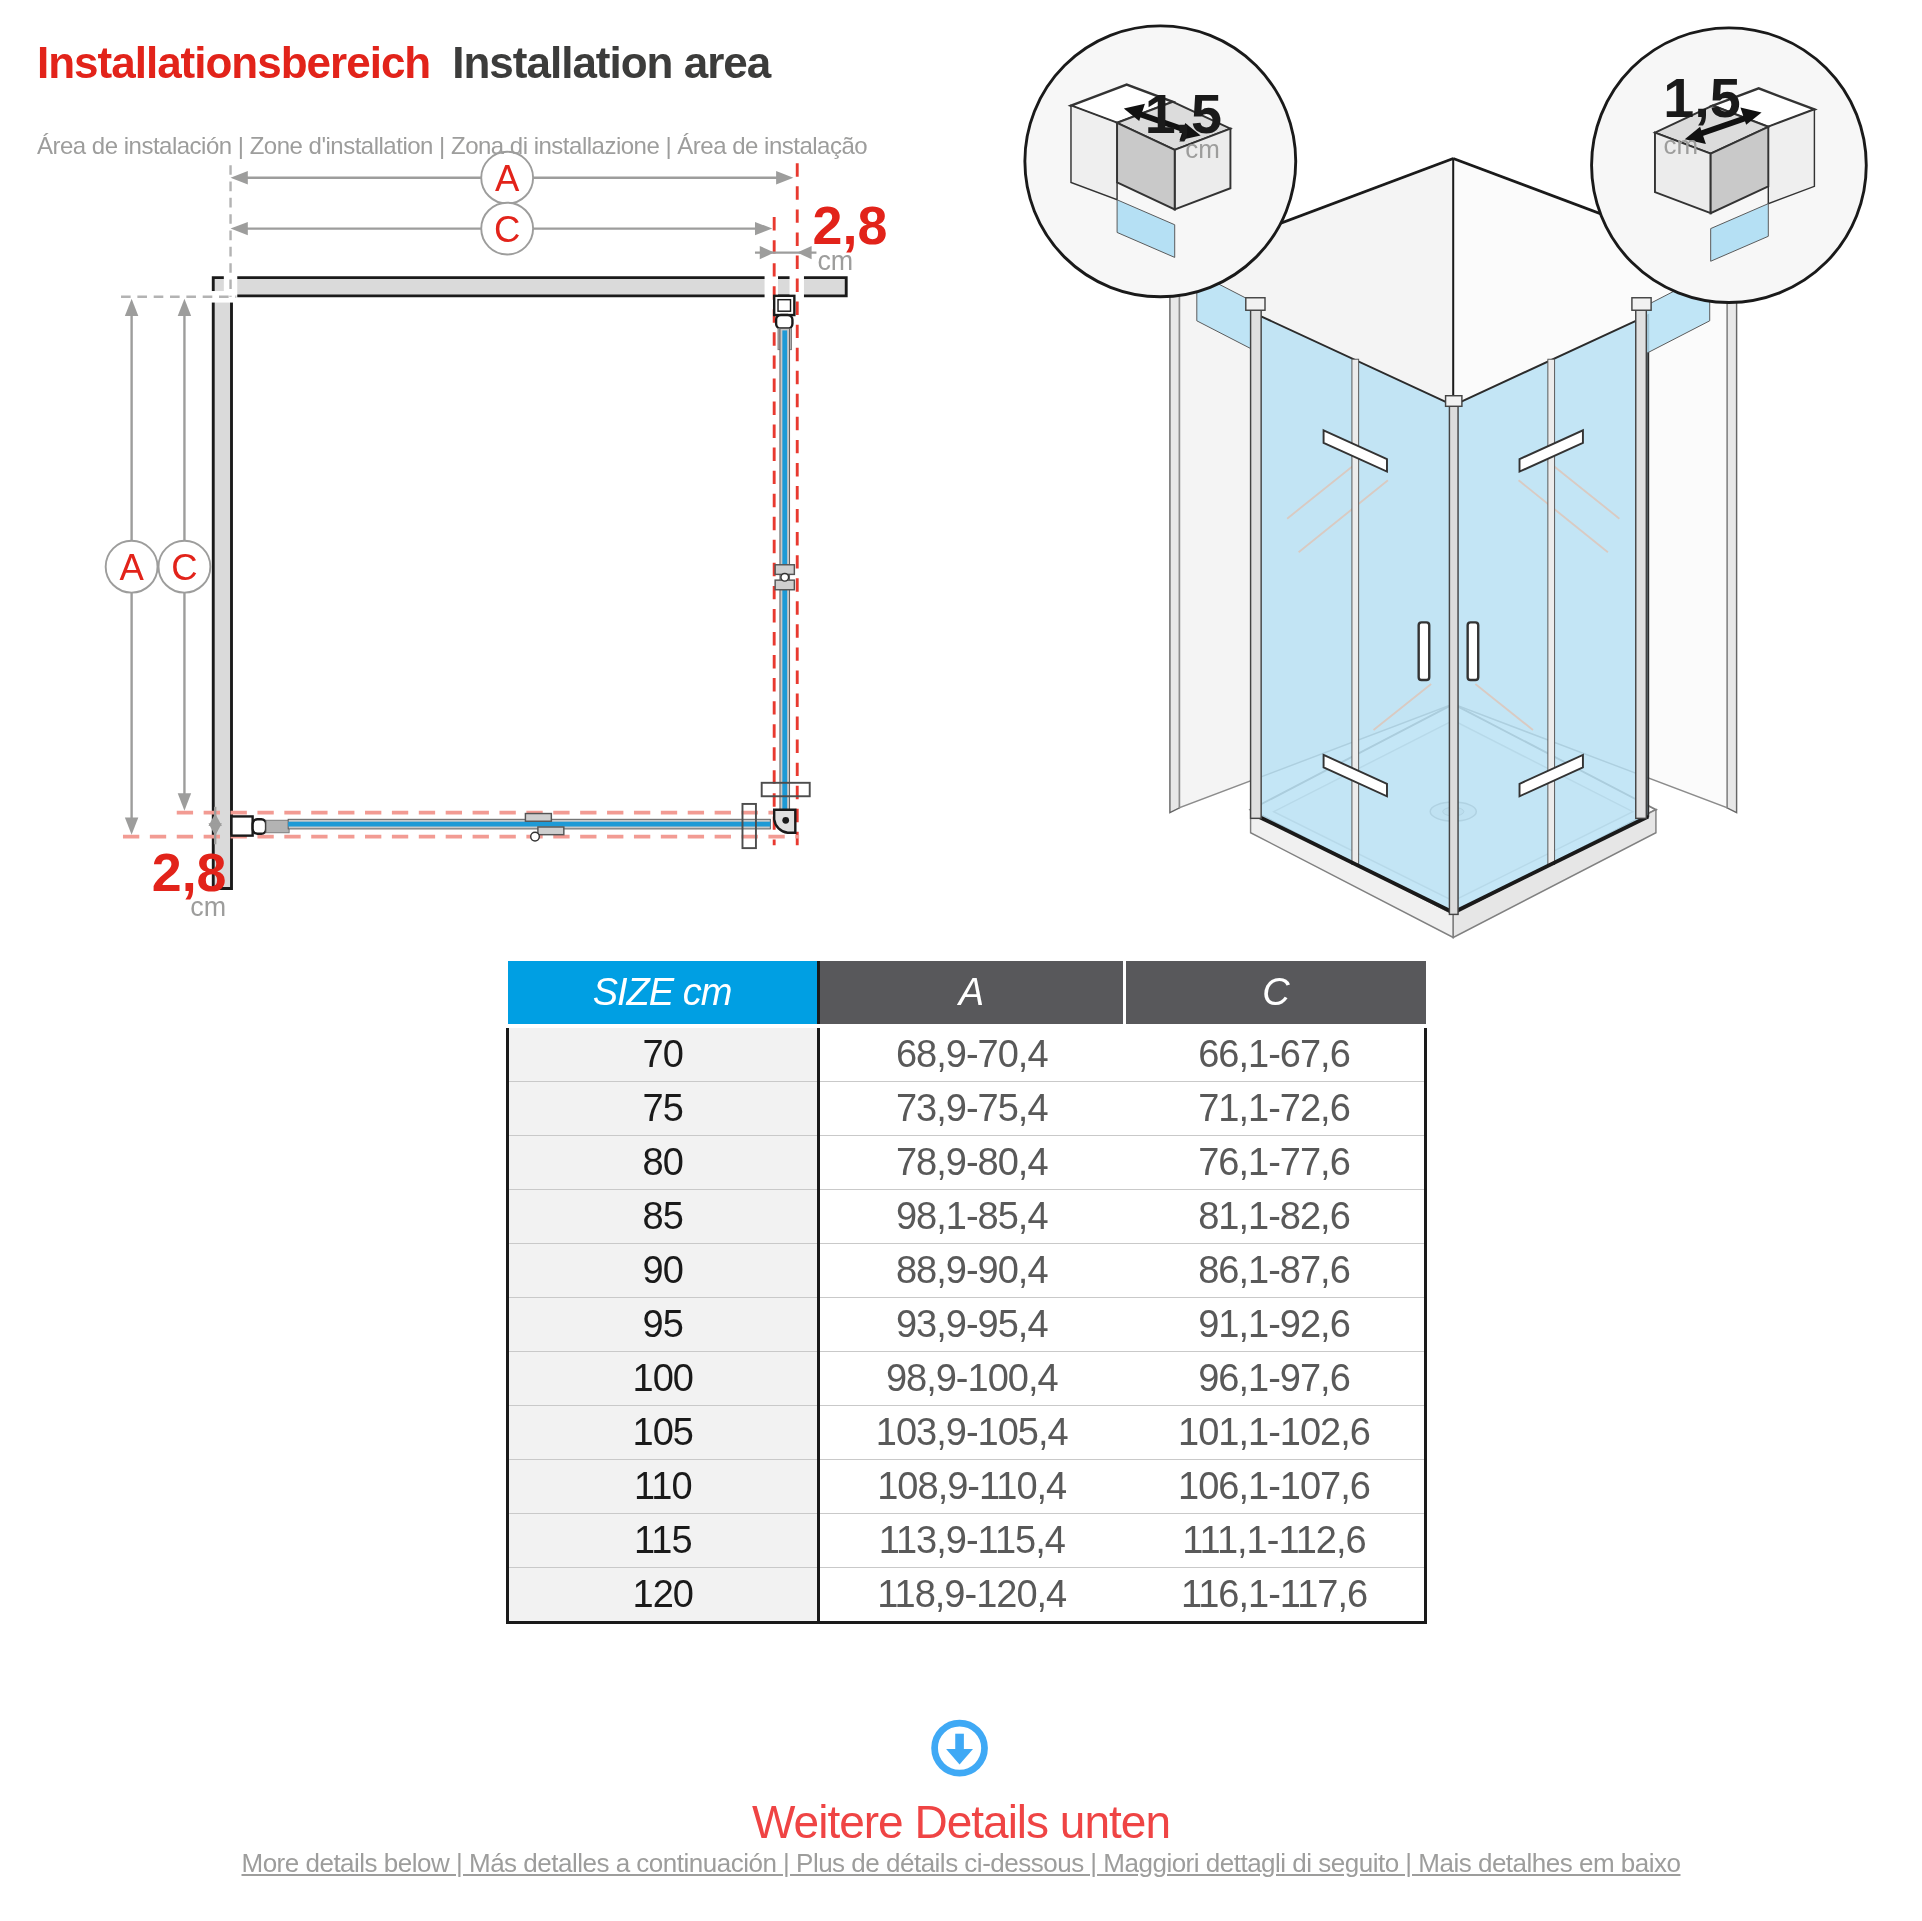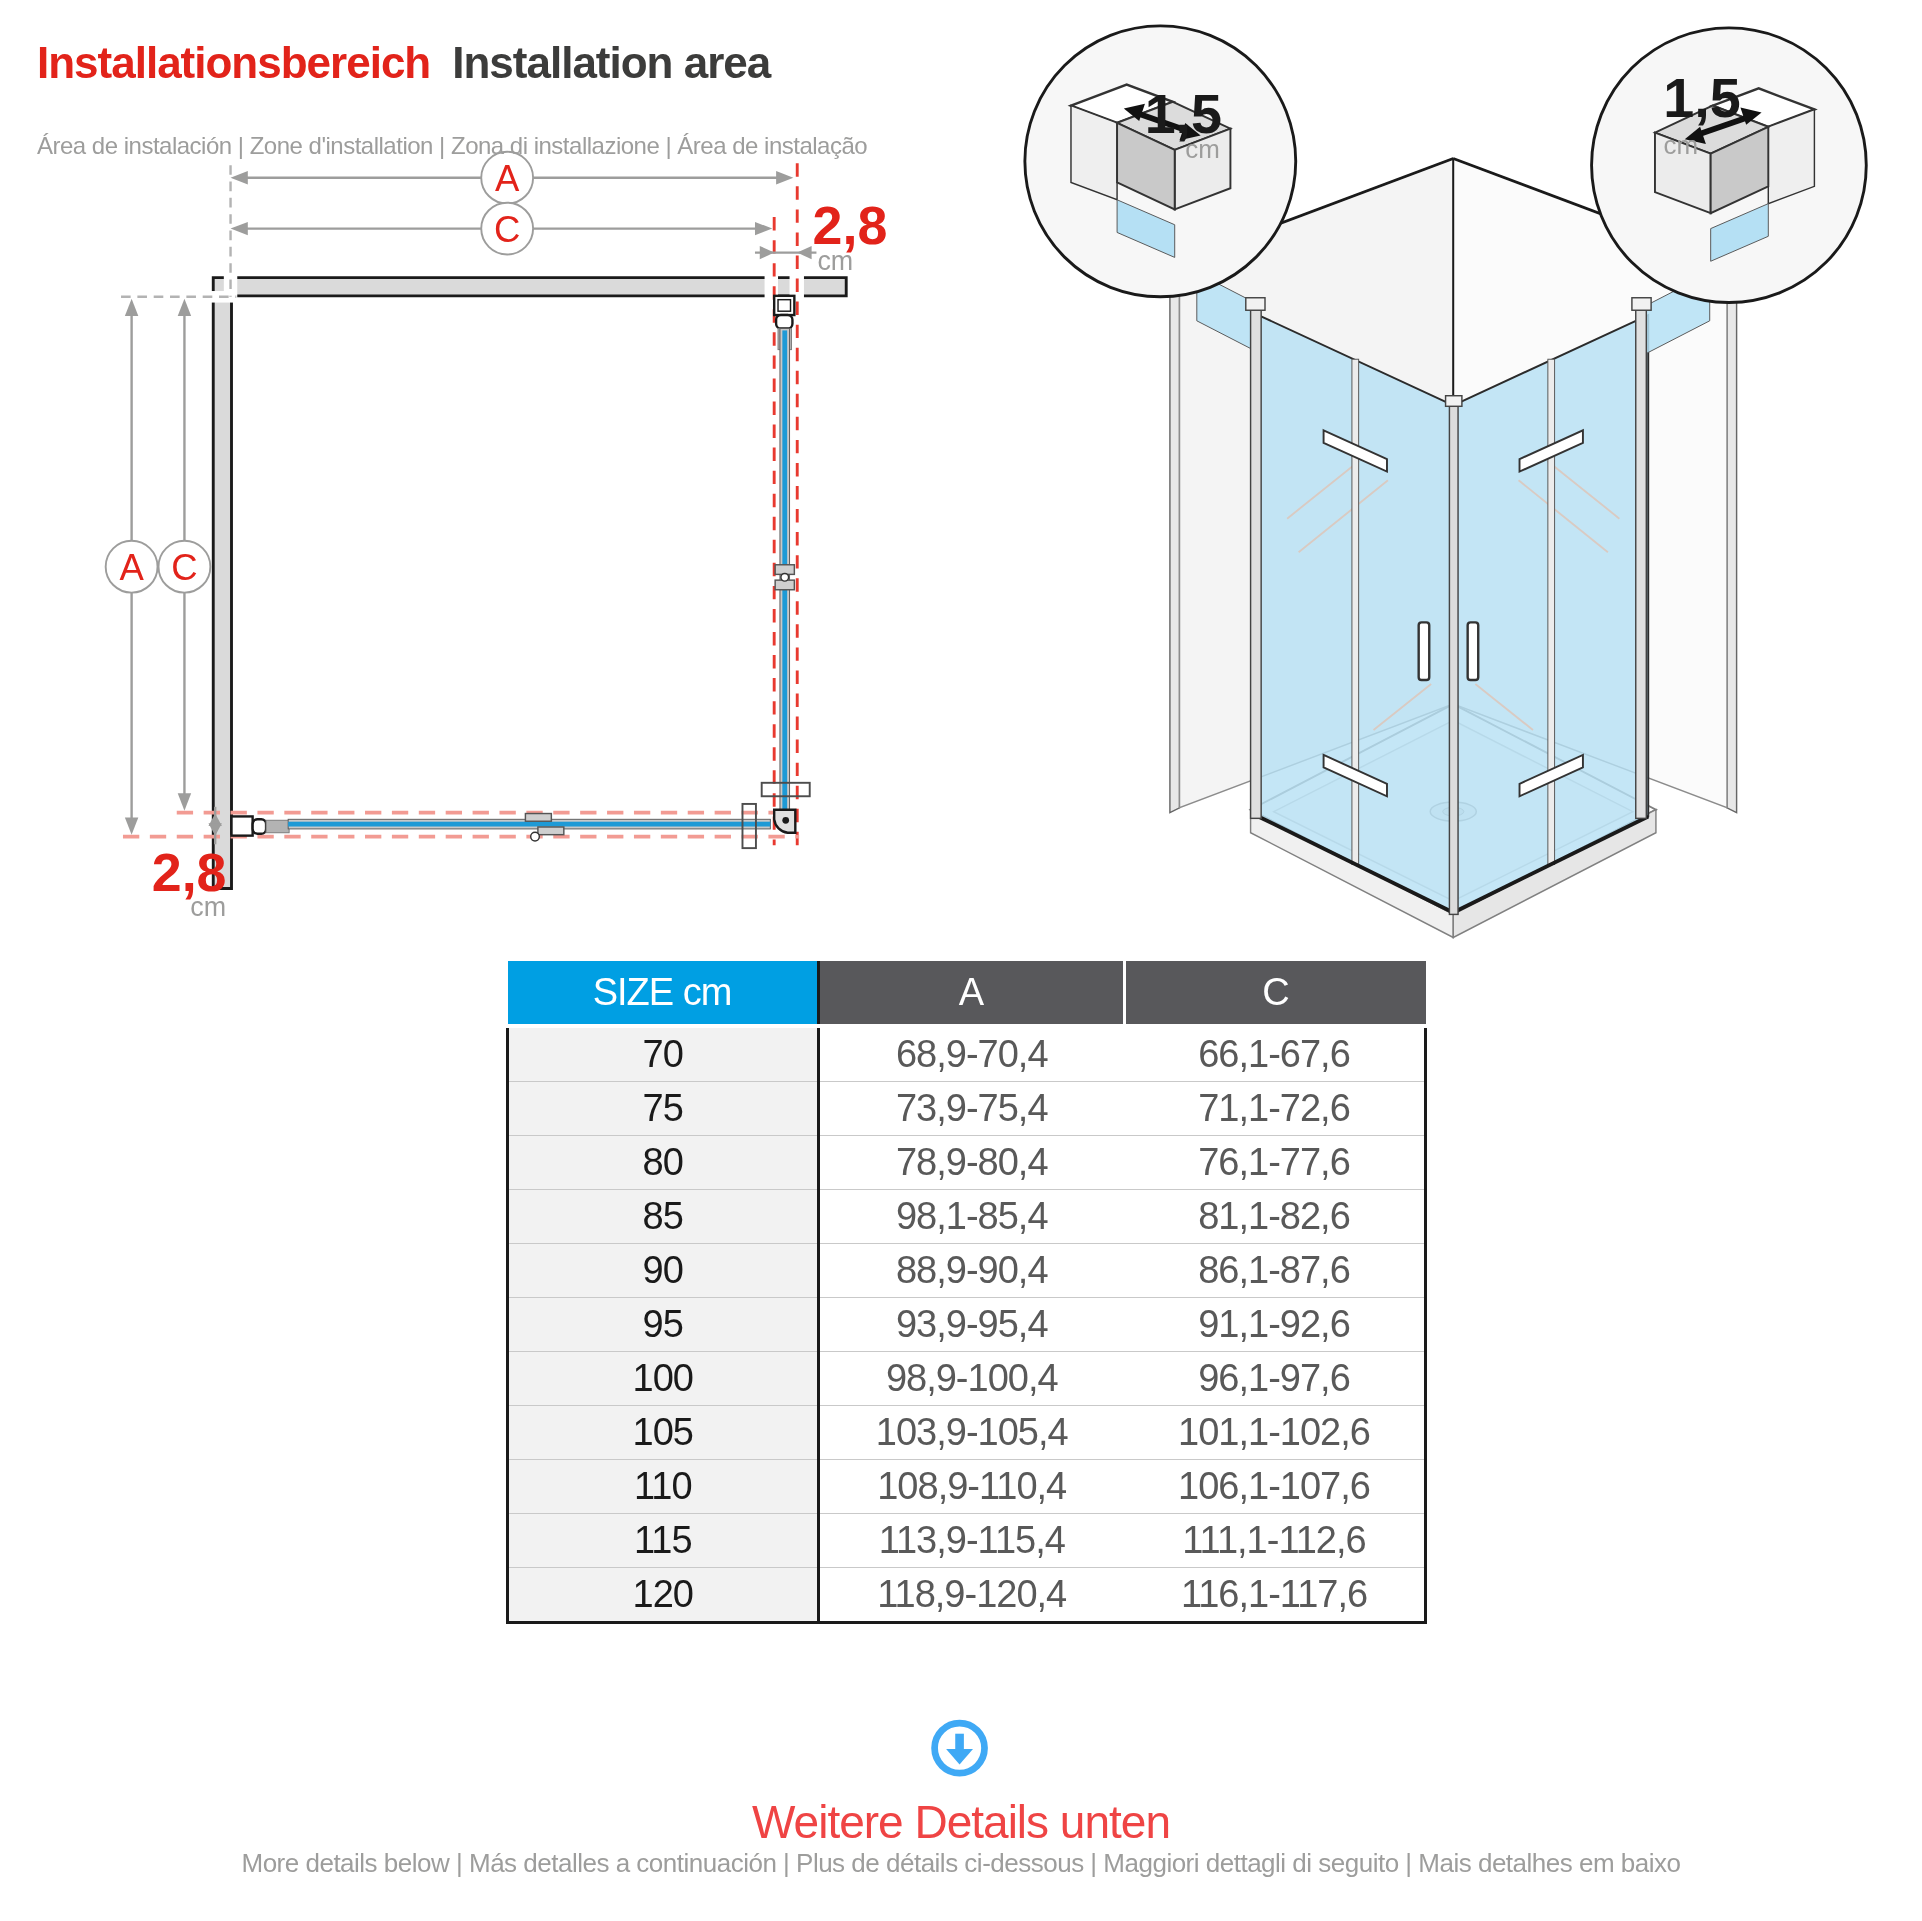--- a/index.html
+++ b/index.html
@@ -12,33 +12,33 @@
   .subtitle{position:absolute;left:37px;top:92px;font-size:24px;color:#9d9d9c;letter-spacing:-0.5px;white-space:nowrap;margin-top:40px;}
 
   
   .size-table-wrap{position:absolute;left:506px;top:961px;width:916px;}
   table.size-table{border-collapse:collapse;width:916px;table-layout:fixed;}
   table.size-table td,table.size-table th{padding:0;text-align:center;vertical-align:middle;}
   .size-table thead th{height:63px;color:#fff;font-size:38px;font-weight:500;letter-spacing:-1px;}
   .th-size{background:#009fe3;width:309px;}
   .th-a{background:#58585b;width:303px;}
   .th-c{background:#58585b;border-left:3.8px solid #fff;width:300px;}
-  .size-table thead tr{border-bottom:4.8px solid #fff;}
+  .size-table thead tr{border-bottom:4.8px solid #fff;font-style:italic;}
   .size-table tbody{border:3.8px solid #1a1a1a;}
   .size-table tbody td{height:53px;font-size:38px;letter-spacing:-1px;border-top:1.9px solid #c9c9c9;}
   .size-table tbody tr:first-child td{border-top:none;}
   td.c-size{background:#f2f2f2;color:#1a1a1a;border-right:3.8px solid #1a1a1a;}
   td.c-a,td.c-c{background:#fff;color:#595959;}
   .th-size{border-right:3.8px solid #1a1a1a;}
 
   
   .details-line{position:absolute;left:0;top:1795px;width:1922px;text-align:center;
      font-size:46px;color:#ef4444;font-weight:500;letter-spacing:-1px;}
   .footer-line{position:absolute;left:0;top:1848px;width:1922px;text-align:center;
-     font-size:26px;color:#9d9d9c;letter-spacing:-0.5px;}
+     font-size:26px;color:#9d9d9c;letter-spacing:-0.5px;text-decoration:underline;}
 
   .svgtext{font-family:"Liberation Sans",sans-serif;}
 </style>
 </head>
 <body>
 
 <div id="stage">
 
 <svg width="1922" height="1921" viewBox="0 0 2001 2000">
 

